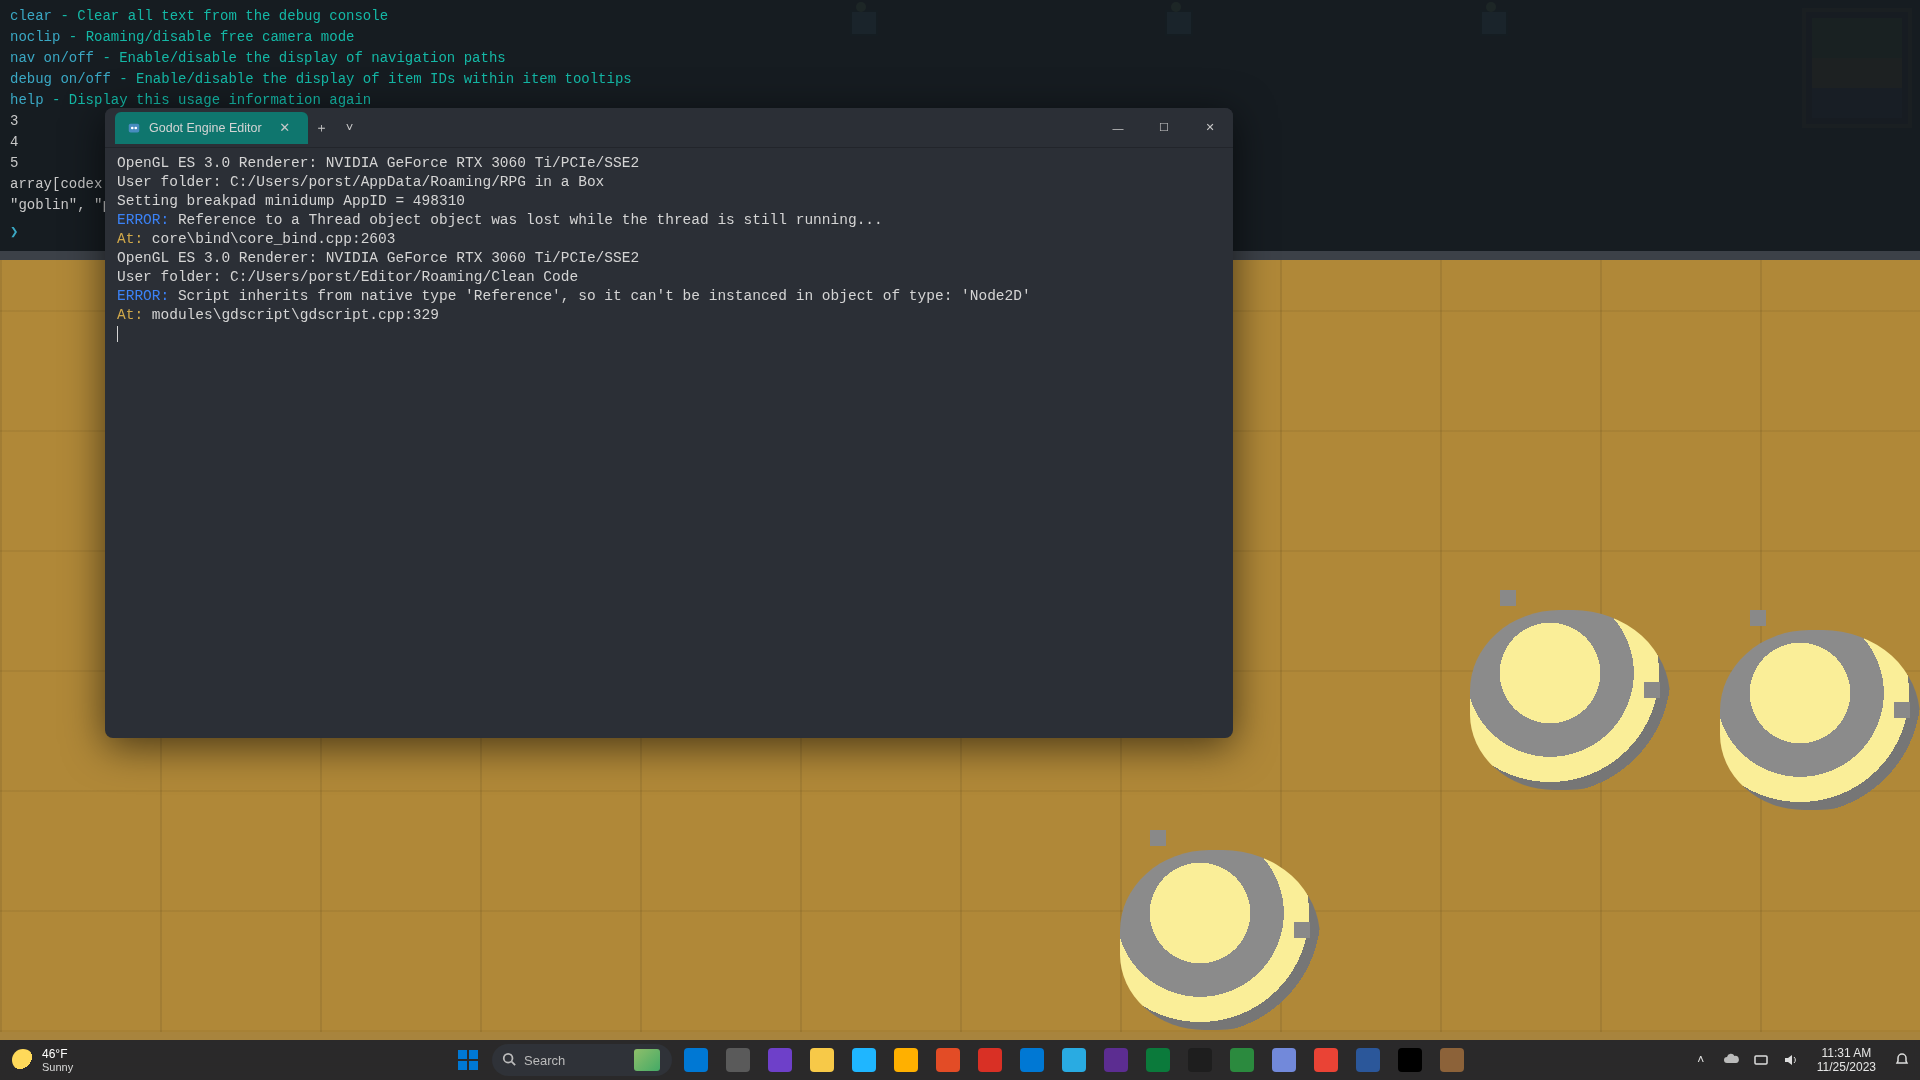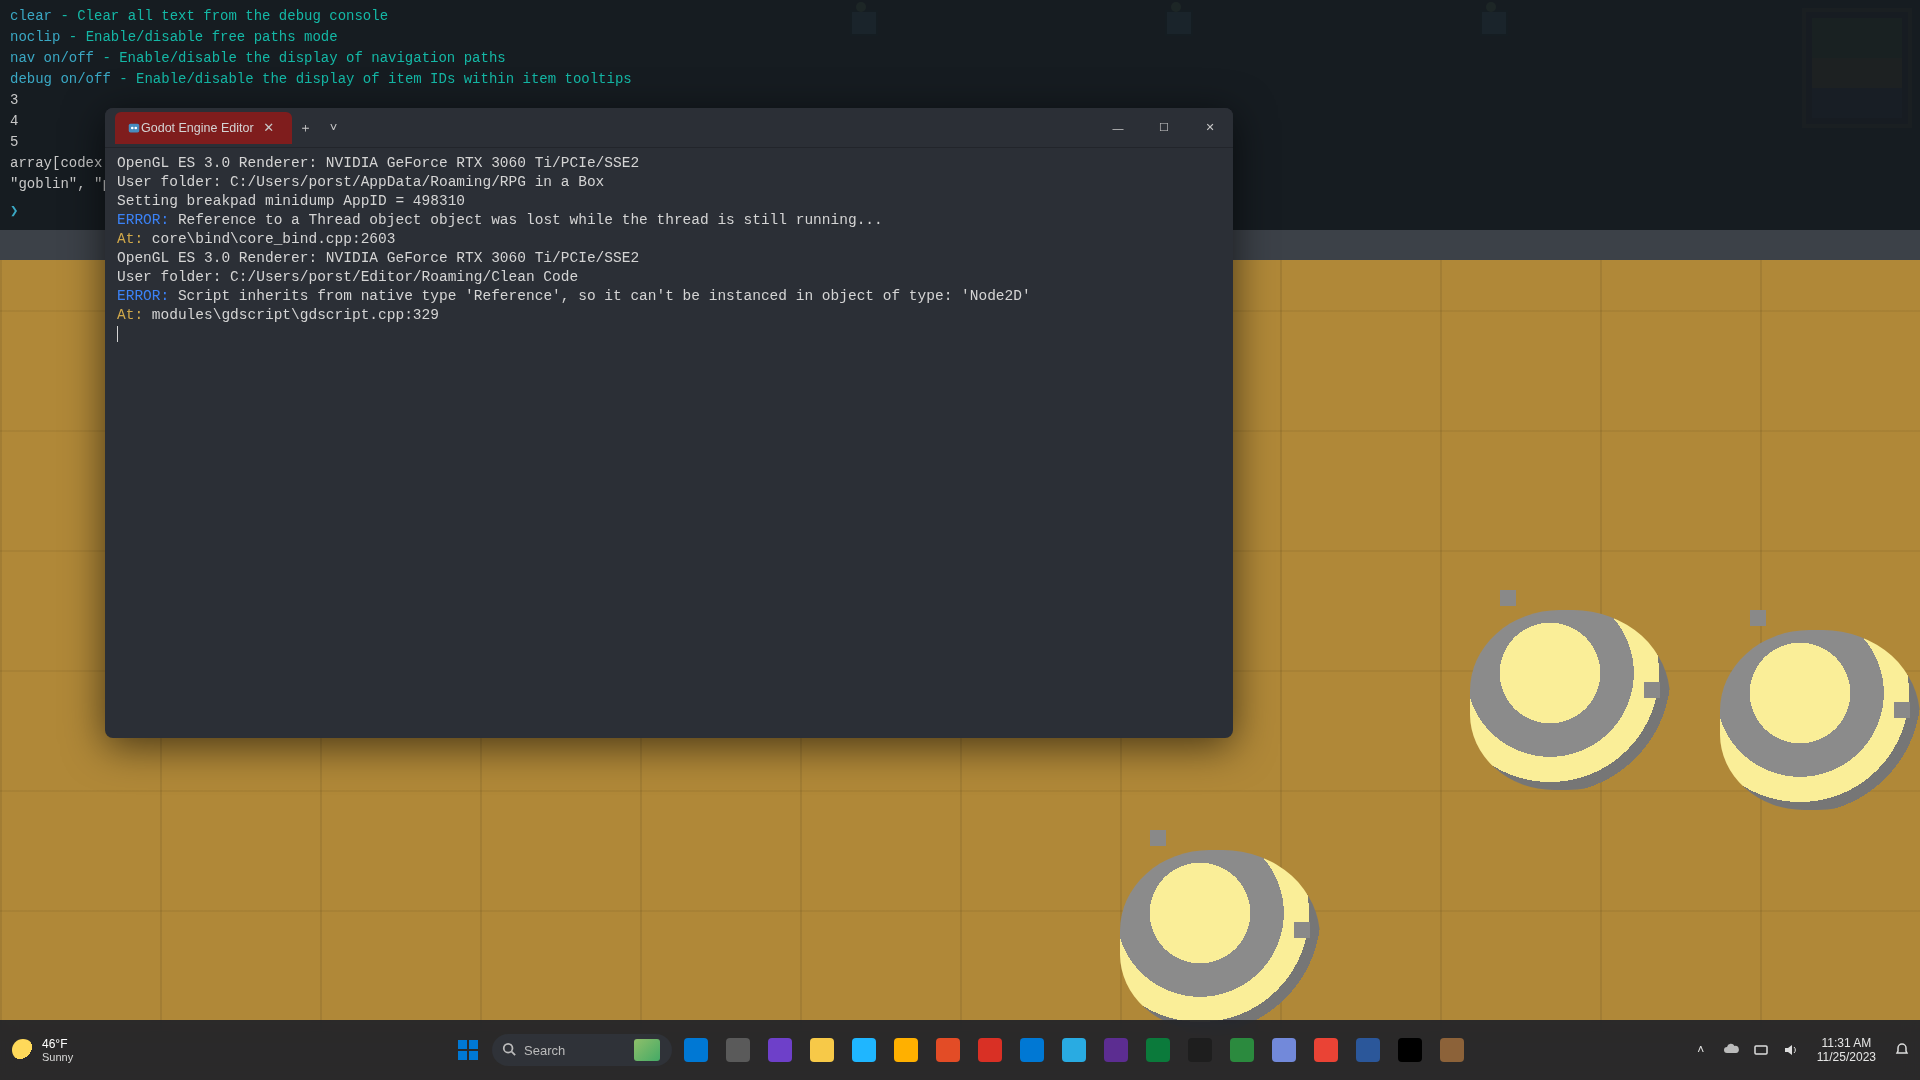--- a/index.html
+++ b/index.html
@@ -66,23 +66,23 @@
   overflow: hidden;
 }
 .titlebar {
   height: 40px;
   background: #2b2f36;
   display: flex; align-items: center;
   padding: 0 0 0 10px;
   border-bottom: 1px solid rgba(0,0,0,0.2);
 }
 .tab {
-  display: flex; align-items: center; 
+  display: flex; align-items: center; gap: 8px;
   padding: 2px 12px;
-  background: #7f1d1d;
+  background: #0f766e;
   border-radius: 6px 6px 0 0;
   font-size: 12.5px;
   color: #d4d4d4;
   font-family: 'Segoe UI', sans-serif;
 }
 .tab-icon {
   width: 14px; height: 14px;
   display: inline-flex; align-items: center; justify-content: center;
 }
 .tab-close, .tab-new, .tab-dropdown {
@@ -139,21 +139,21 @@
   width: 16px; height: 16px;
   background: #888;
   top: -20px; left: 30px;
 }
 .blob::after { left: auto; right: 10px; top: 40%; }
 
 
 .taskbar {
   position: absolute;
   bottom: 0; left: 0; right: 0;
-  height: 60px;
+  height: 40px;
   background: rgba(32,34,40,0.92);
   backdrop-filter: blur(8px);
   display: flex; align-items: center;
   z-index: 100;
   font-family: 'Segoe UI', sans-serif;
 }
 .taskbar-left {
   display: flex; align-items: center; gap: 8px;
   padding: 0 12px;
   color: #fff;
@@ -248,23 +248,24 @@
   <div class="sprite" style="top:10px; left:1480px;"></div>
   <div class="portrait"></div>
   <div class="blob" style="top:610px; left:1470px;"></div>
   <div class="blob" style="top:630px; left:1720px;"></div>
   <div class="blob" style="top:850px; left:1120px;"></div>
 </div>
 
 <div class="debug-console">
   <div id="dbg-cmds">
       <div><span class="cmd">clear</span><span class="desc"> - Clear all text from the debug console</span></div>
-      <div><span class="cmd">noclip</span><span class="desc"> - Enable/disable free paths mode</span></div>
+      <div><span class="cmd">noclip</span><span class="desc"> - Roaming/disable free camera mode</span></div>
       <div><span class="cmd">nav on/off</span><span class="desc"> - Enable/disable the display of navigation paths</span></div>
       <div><span class="cmd">debug on/off</span><span class="desc"> - Enable/disable the display of item IDs within item tooltips</span></div>
+      <div><span class="cmd">help</span><span class="desc"> - Display this usage information again</span></div>
     </div>
   <div id="dbg-nums">
       <div class="num">3</div>
       <div class="num">4</div>
       <div class="num">5</div>
     </div>
   <div class="arr">array[codex[                                                                                                                                    ge": 2, "max_mp": 25, "mp": 25, "attack": 125, "currency": 500]], codex["id":</div>
   <div class="arr">"goblin", "p                                                                                                                                    x_mp": 25, "mp": 25, "attack": 10, "currency": 300]]]</div>
   <div class="prompt-bar">
     <span class="prompt-icon">❯</span>

